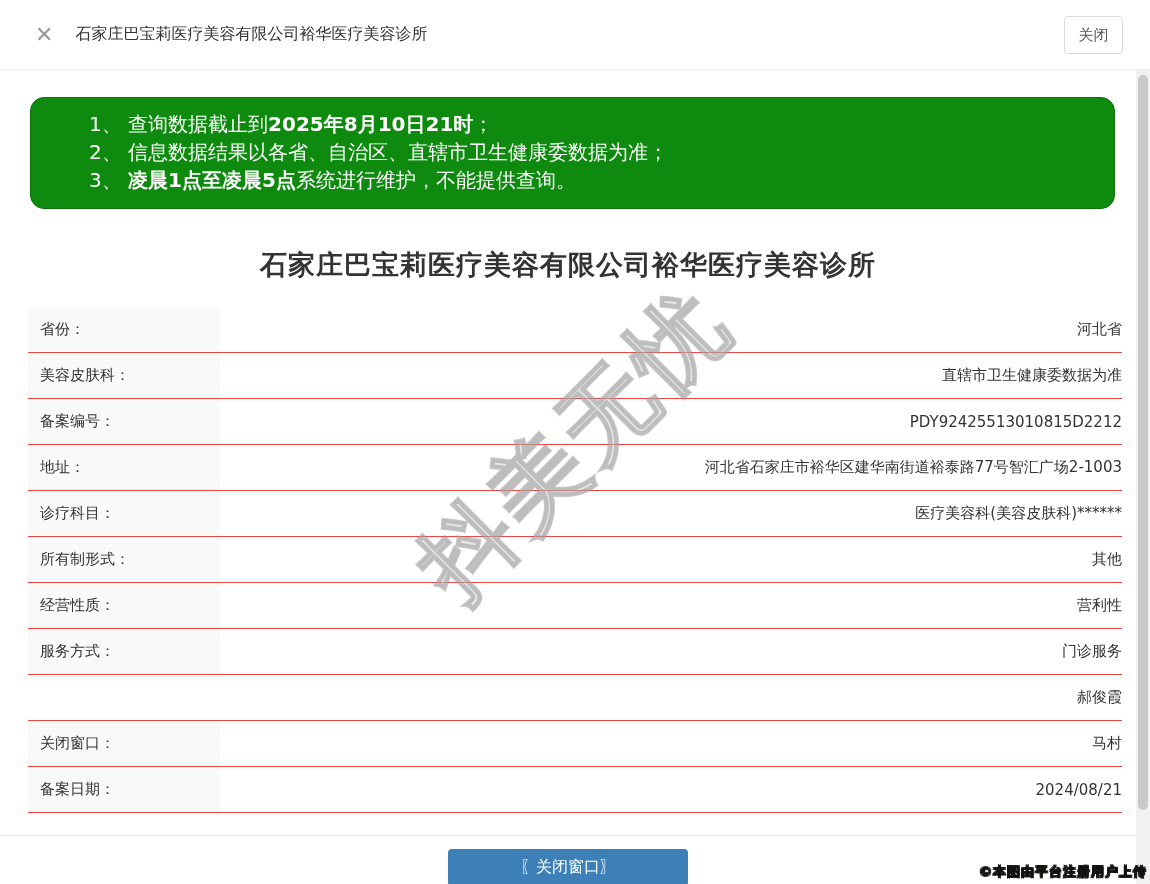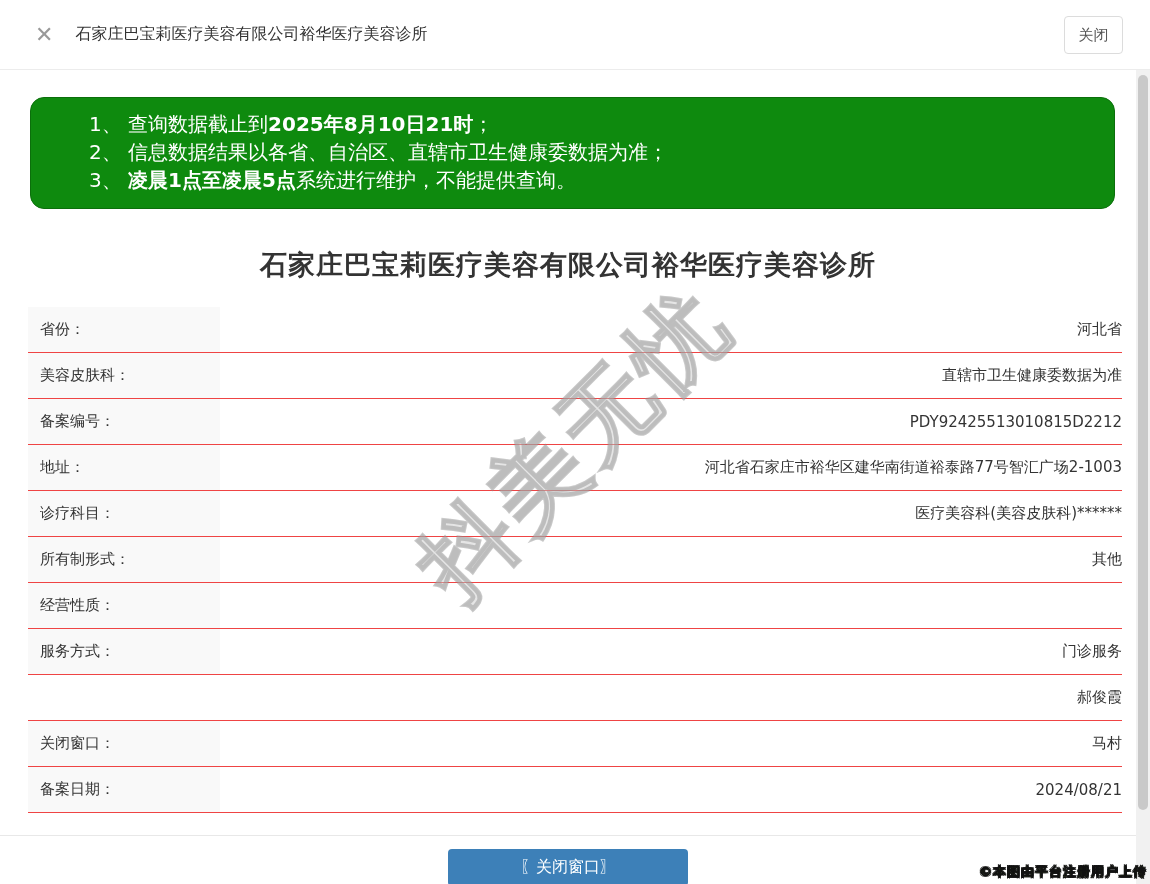--- a/index.html
+++ b/index.html
@@ -225,20 +225,21 @@
     <div class="info-row">
       <div class="info-label">诊疗科目：</div>
       <div class="info-value">医疗美容科(美容皮肤科)******</div>
     </div>
     <div class="info-row">
       <div class="info-label">所有制形式：</div>
       <div class="info-value">其他</div>
     </div>
     <div class="info-row">
       <div class="info-label">经营性质：</div>
+      <div class="info-value">营利性</div>
     </div>
     <div class="info-row">
       <div class="info-label">服务方式：</div>
       <div class="info-value">门诊服务</div>
     </div>
     <div class="info-row">
       <div class="info-value">郝俊霞</div>
     </div>
     <div class="info-row">
       <div class="info-label">关闭窗口：</div>

